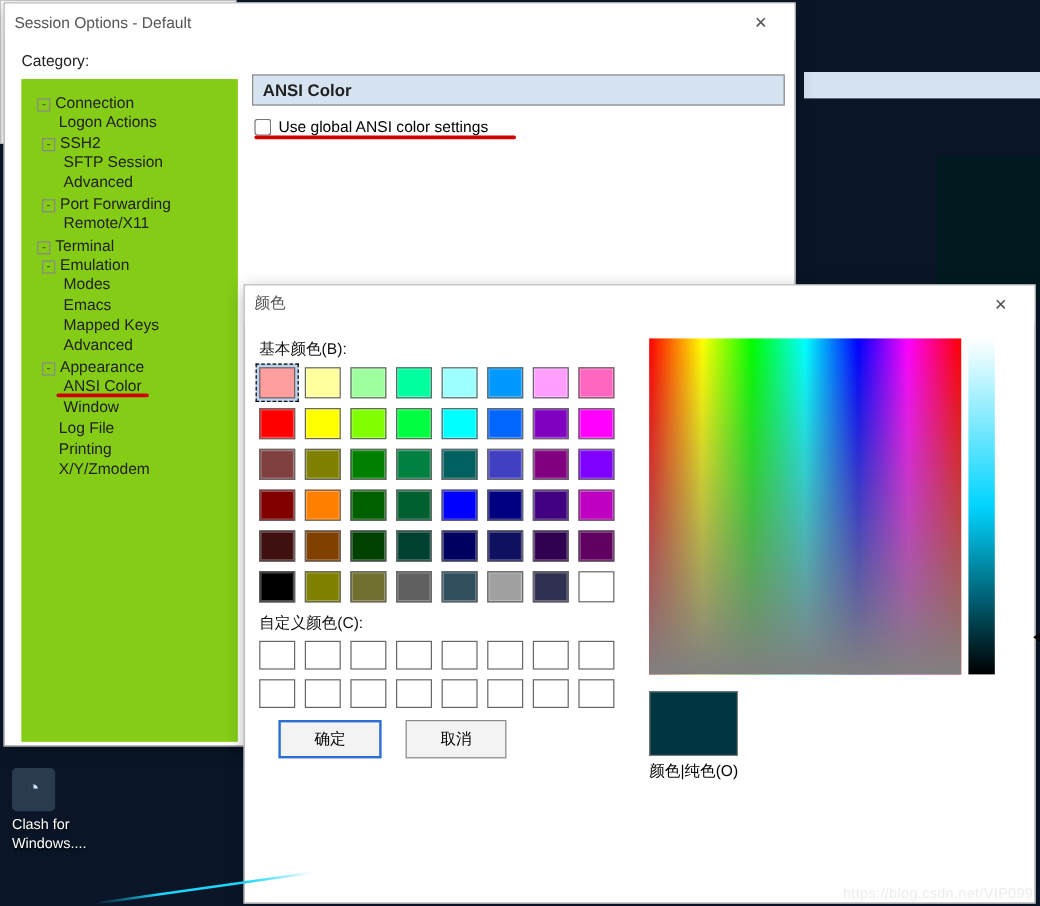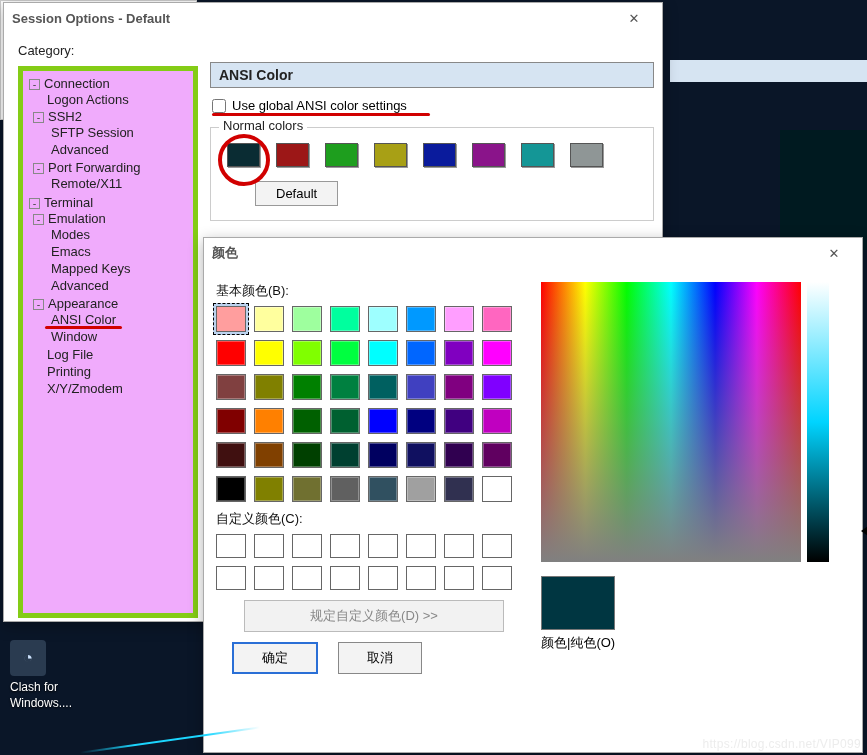--- a/index.html
+++ b/index.html
@@ -16,35 +16,35 @@
   background: #fff;
   border: 1px solid #aaa;
   box-shadow: 0 4px 14px rgba(0,0,0,.3);
 }
 .titlebar {
   display: flex; align-items: center; justify-content: space-between;
   height: 30px; padding: 0 8px;
   background: #fff;
   color: #555;
 }
-.titlebar .title { font-size: 13px; font-weight: bold; }
+.titlebar .title { font-size: 13px; }
 .close-btn { width: 40px; height: 28px; display:flex;align-items:center;justify-content:center; cursor:pointer; }
 
 
 .bg-win { left: 670px; top: 0; width: 197px; height: 120px; background:#fff; border:1px solid #ccc;}
 .bg-bar { position:absolute; left: 670px; top: 60px; width:197px; height:22px; background:#d6e4f2; }
 .bg-dark { position:absolute; left: 780px; top: 130px; width:87px; height:120px; background:#001a20; }
 
 
 .session-win { left: 3px; top: 2px; width: 660px; height: 620px; }
 .category-label { padding: 10px 10px 4px 14px; font-size: 13px; color:#222; }
 .session-body { display:flex; height: 560px; }
 .tree-panel {
-  width: 180px; border: 5px solid #84cc16; margin: 4px 4px 4px 14px; padding: 4px 2px;
-  font-size: 13px; overflow:hidden; background:#f0abfc;
+  width: 180px; border: 7px solid #84cc16; margin: 4px 4px 4px 14px; padding: 4px 2px;
+  font-size: 13px; overflow:hidden; background:#84cc16;
 }
 .tree-panel ul { list-style:none; padding-left: 0; }
 .tree-panel li { padding: 1px 0 1px 4px; white-space:nowrap; color:#222;}
 .tree-children { padding-left: 22px; }
 .tree-toggle { display:inline-block; width:11px; height:11px; border:1px solid #888; text-align:center; line-height:9px; font-size:10px; margin-right:4px; color:#444; cursor:pointer; font-family: monospace; }
 .tree-leaf::before { content:"⋯"; color:transparent; display:inline-block; width:14px;}
 .tree-label { display:inline-block; position:relative; cursor:default;}
 .under-red::after {
   content:""; position:absolute; left:-6px; right:-6px; bottom:-2px; height:3px;
   background: #d10000; border-radius:2px;
@@ -174,34 +174,20 @@
           </ul>
         </li>
       </ul>
     </div>
     <div class="right-panel">
       <div class="ansi-header">ANSI Color</div>
       <div class="checkbox-row">
         <input type="checkbox" style="">
         <span>Use global ANSI color settings</span>
         <div class="checkbox-underline"></div>
-      </div>
-      <div class="fieldset">
-        <span class="fieldset-label">Normal colors</span>
-        <div class="swatches" id="normal-swatches">
-            <div class="swatch swatch-circle" style="background: rgb(10, 44, 51);"></div>
-            <div class="swatch" style="background: rgb(156, 23, 23);"></div>
-            <div class="swatch" style="background: rgb(30, 158, 30);"></div>
-            <div class="swatch" style="background: rgb(168, 160, 21);"></div>
-            <div class="swatch" style="background: rgb(10, 27, 156);"></div>
-            <div class="swatch" style="background: rgb(138, 20, 138);"></div>
-            <div class="swatch" style="background: rgb(20, 150, 150);"></div>
-            <div class="swatch" style="background: rgb(143, 150, 150);"></div>
-          </div>
-        <button class="default-btn">Default</button>
       </div>
     </div>
   </div>
 </div>
 
 <div class="win color-win">
   <div class="titlebar">
     <span class="title">颜色</span>
     <span class="close-btn">✕</span>
   </div>
@@ -270,21 +256,20 @@
           <div class="csw"></div>
           <div class="csw"></div>
           <div class="csw"></div>
           <div class="csw"></div>
           <div class="csw"></div>
           <div class="csw"></div>
           <div class="csw"></div>
           <div class="csw"></div>
           <div class="csw"></div>
         </div>
-      <div class="define-btn">规定自定义颜色(D) &gt;&gt;</div>
       <div class="bottom-btns">
         <button class="btn primary">确定</button>
         <button class="btn">取消</button>
       </div>
     </div>
     <div class="color-right">
       <div class="right-row">
         <div class="gradient-box"></div>
         <div class="lum-strip"></div>
       </div>

